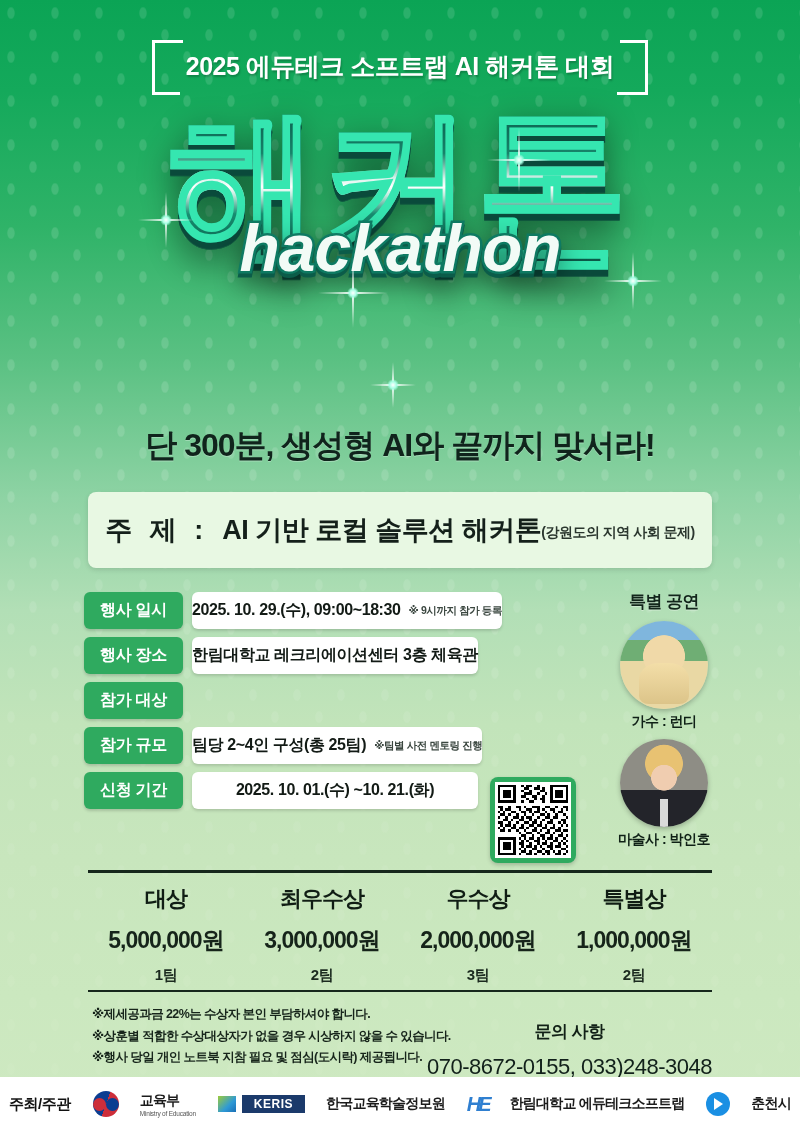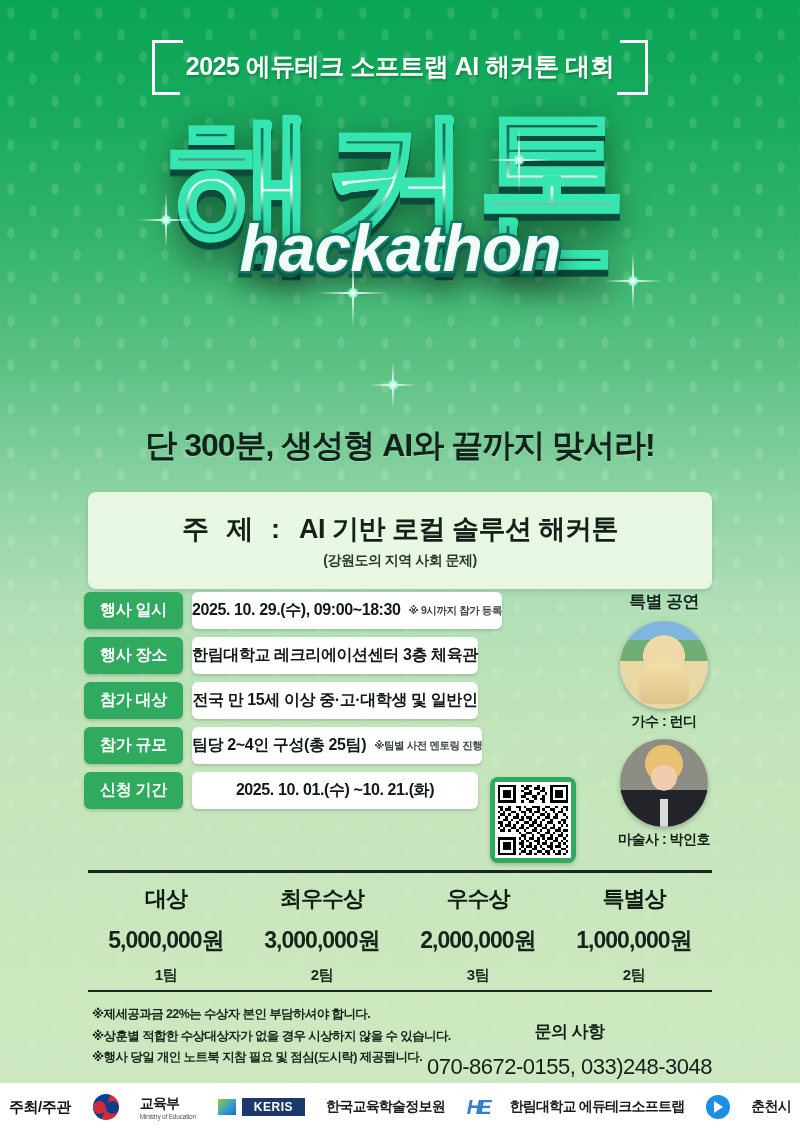--- a/index.html
+++ b/index.html
@@ -119,25 +119,25 @@
   .tagline {
     position: absolute; left: 0; right: 0; top: 424px;
     text-align: center; z-index: 4;
     font-size: 32px; font-weight: bold; color: #10241c;
     letter-spacing: -1px;
     text-shadow: 0 1px 0 rgba(255,255,255,.28);
   }
 
   
   .theme-box {
-    position: absolute; left: 88px; top: 492px; width: 624px; height: 97px;
+    position: absolute; left: 88px; top: 492px; width: 624px; height: 76px;
     background: #e8f8e3;
     border-radius: 8px;
     box-shadow: 0 2px 5px rgba(0,0,0,.12);
-    display: flex; flex-direction: column; align-items: center; justify-content: center;
+    display: flex; flex-direction: row; align-items: center; justify-content: center;
     z-index: 4;
   }
   .theme-line1 { font-size: 27px; font-weight: bold; color: #14201a; letter-spacing: -0.5px; }
   .theme-line1 .lbl { letter-spacing: 5px; margin-right: 14px; }
   .theme-line2 { font-size: 14px; font-weight: bold; color: #2a362e; margin-top: 5px; letter-spacing: -0.5px; }
 
   
   .info-table {
     position: absolute; left: 84px; top: 592px; width: 394px;
     z-index: 4;
@@ -246,21 +246,21 @@
     font-size: 12.5px; font-weight: bold; color: #17251b; line-height: 1.72; letter-spacing: -0.6px;
   }
   .contact {
     position: absolute; right: 88px; top: 1020px; text-align: center; z-index: 4;
   }
   .contact-title { font-size: 17px; font-weight: bold; color: #112016; letter-spacing: -0.5px; }
   .contact-number { margin-top: 11px; font-size: 22px; font-weight: normal; color: #11201a; letter-spacing: -0.5px; }
 
   
   .footer {
-    position: absolute; left: 0; right: 0; bottom: 0; height: 48px;
+    position: absolute; left: 0; right: 0; bottom: 0; height: 54px;
     background: #ffffff;
     display: flex; align-items: center; justify-content: center; gap: 22px;
     z-index: 6;
   }
   .footer-label { font-size: 15px; font-weight: bold; color: #111111; letter-spacing: -0.5px; }
   .logo { display: flex; align-items: center; gap: 6px; }
   .logo-text { font-size: 14px; font-weight: bold; color: #1b1b1b; letter-spacing: -0.8px; white-space: nowrap; margin-left: 15px; }
   .logo-sub { font-size: 6.5px; color: #555; letter-spacing: -0.2px; display:block; font-weight:normal; }
   .taeguk {
     width: 26px; height: 26px; border-radius: 50%;
@@ -356,23 +356,20 @@
       </div>
     </div>
     <div class="info-row">
       <div class="info-label">행사 장소</div>
       <div class="info-value">
         <span class="main">한림대학교 레크리에이션센터 3층 체육관</span>
       </div>
     </div>
     <div class="info-row">
       <div class="info-label">참가 대상</div>
-      <div class="info-value">
-        <span class="main">전국 만 15세 이상 중·고·대학생 및 일반인</span>
-      </div>
     </div>
     <div class="info-row">
       <div class="info-label">참가 규모</div>
       <div class="info-value">
         <span class="main">팀당 2~4인 구성(총 25팀)</span>
         <span class="note">※팀별 사전 멘토링 진행</span>
       </div>
     </div>
     <div class="info-row">
       <div class="info-label">신청 기간</div>

